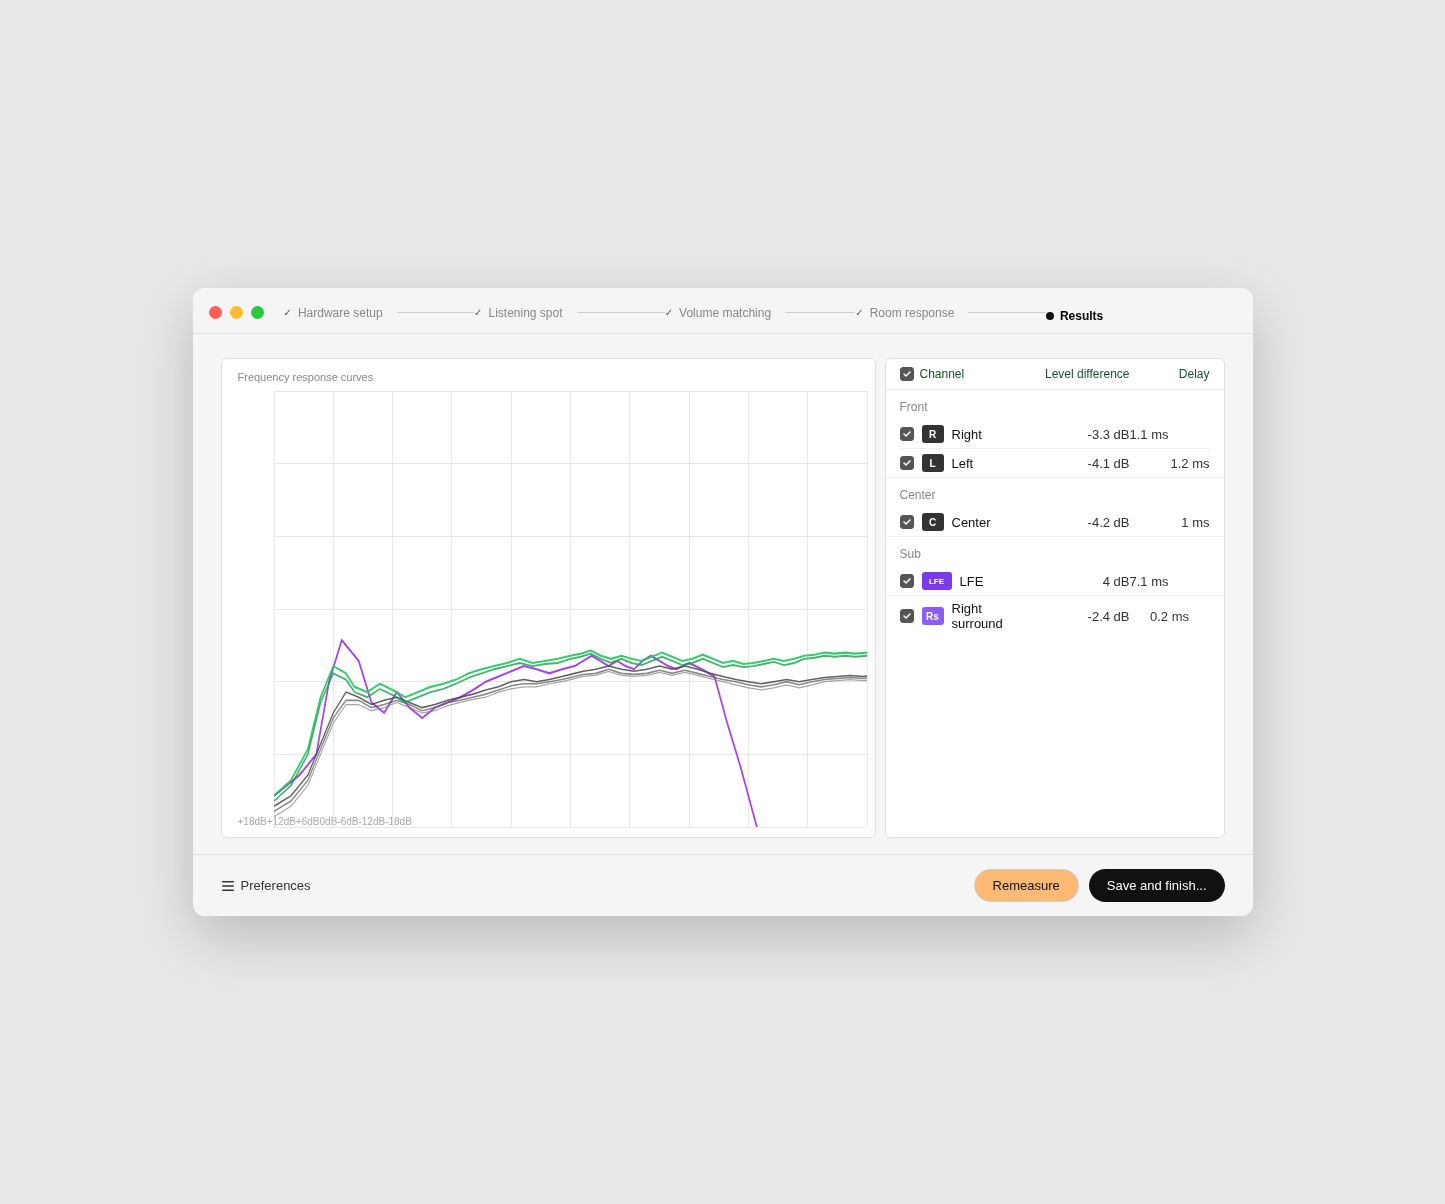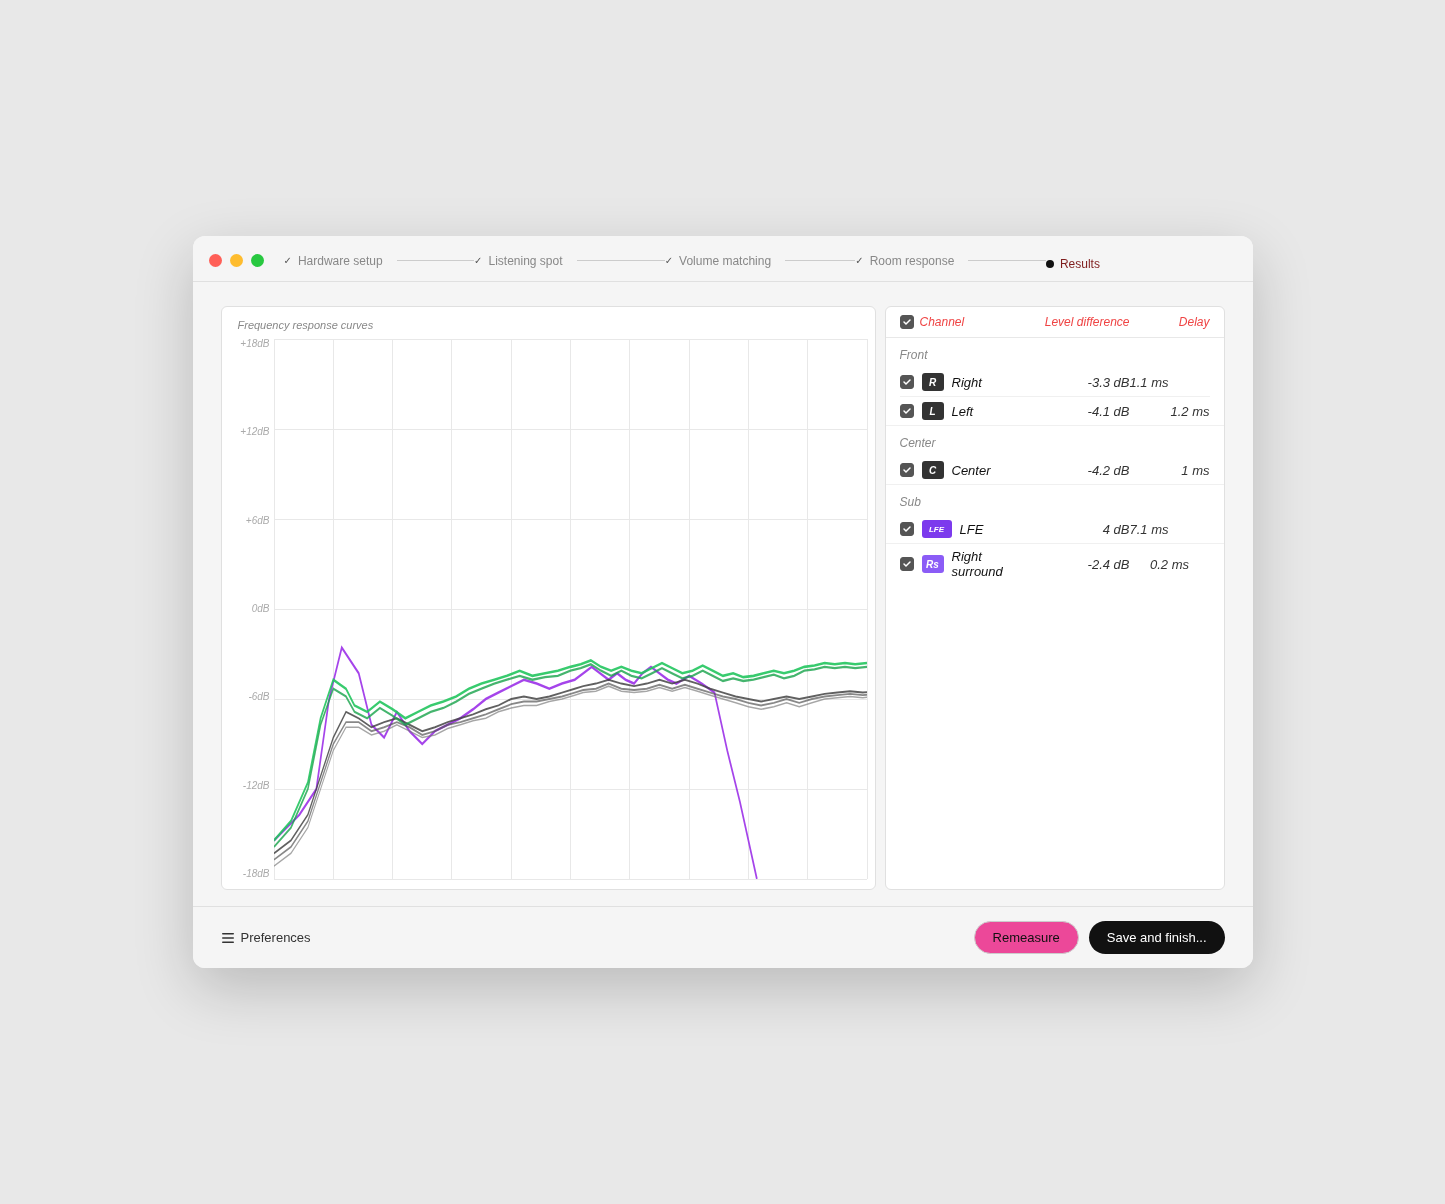--- a/index.html
+++ b/index.html
@@ -52,40 +52,39 @@
       color: #888;
       flex: 1;
     }
     .step-line {
       flex: 1;
       height: 1px;
       background: #ccc;
       margin-left: 8px;
     }
     .step.active {
-      color: #7f1d1d;
-      font-weight: 400;
+      color: #000000;
+      font-weight: 700;
       margin-top: 7px;
     }
     .step .check { color: #555; font-size: 10px; }
     .step .dot { width: 8px; height: 8px; border-radius: 50%; background: #111; }
     .content {
       padding: 24px 28px 0;
     }
     .page-title {
       font-size: 22px;
       font-weight: 600;
       color: #111;
       margin-bottom: 20px;
     }
     .main-area {
       display: flex;
       gap: 9px;
-      height: 584px;
-      font-style: italic;
+      height: 480px;
     }
     .chart-panel {
       flex: 1;
       background: #fff;
       border: 1px solid #e0e0e0;
       border-radius: 6px;
       padding: 12px 8px 8px 16px;
       position: relative;
       overflow: hidden;
     }
@@ -95,21 +94,21 @@
       margin-bottom: 8px;
     }
     .chart-area {
       position: relative;
       height: calc(100% - 22px);
       display: flex;
     }
     .y-axis {
       width: 36px;
       display: flex;
-      flex-direction: column;
+      flex-direction: row;
       justify-content: space-between;
       padding: 0 4px 0 0;
       align-items: flex-end;
     }
     .y-label {
       font-size: 10px;
       color: #aaa;
       line-height: 1;
     }
     .chart-grid-area {
@@ -146,21 +145,21 @@
       border: 1px solid #e0e0e0;
       border-radius: 6px;
       overflow: hidden;
     }
     .table-header {
       display: grid;
       grid-template-columns: 1fr 120px 80px;
       padding: 8px 14px;
       border-bottom: 1px solid #e8e8e8;
       font-size: 12px;
-      color: #ef4444;
+      color: #14532d;
       align-items: center;
     }
     .table-header-channel {
       display: flex;
       align-items: center;
       gap: 6px;
     }
     .channel-checkbox {
       width: 14px;
       height: 14px;
@@ -259,21 +258,21 @@
       padding: 0;
     }
     .footer-right {
       display: flex;
       gap: 10px;
     }
     .btn-remeasure {
       padding: 8px 18px;
       border: 1px solid #ccc;
       border-radius: 20px;
-      background: #ec4899;
+      background: #fdba74;
       font-size: 13px;
       color: #111;
       cursor: pointer;
     }
     .btn-save {
       padding: 8px 18px;
       border: none;
       border-radius: 20px;
       background: #111;
       color: #fff;

